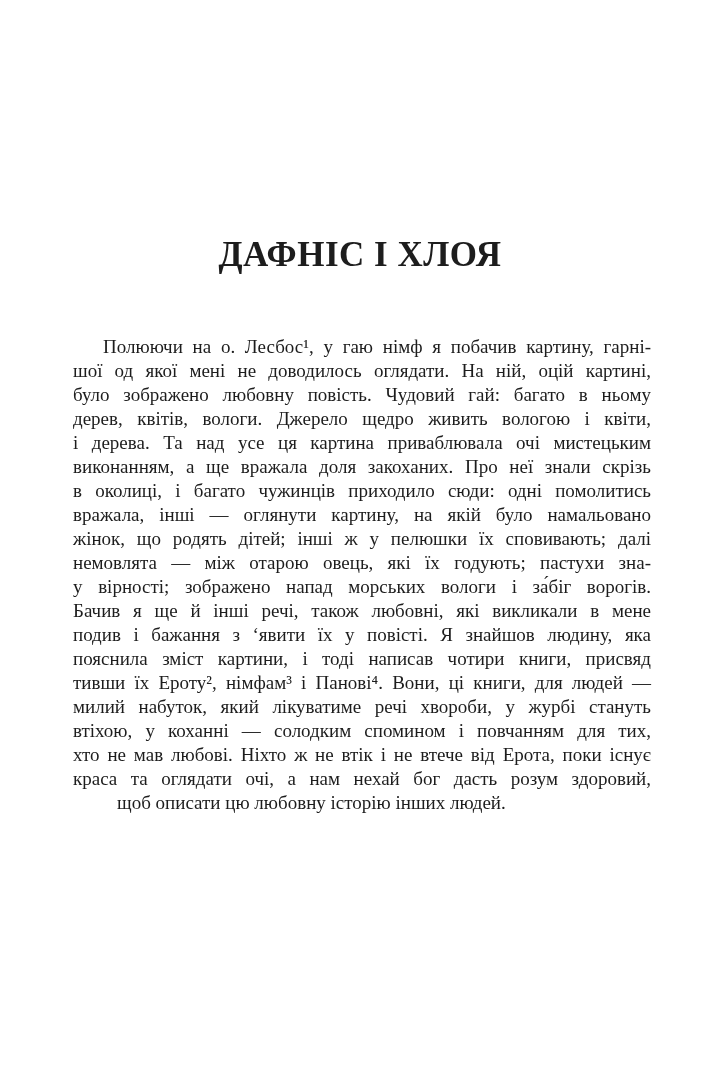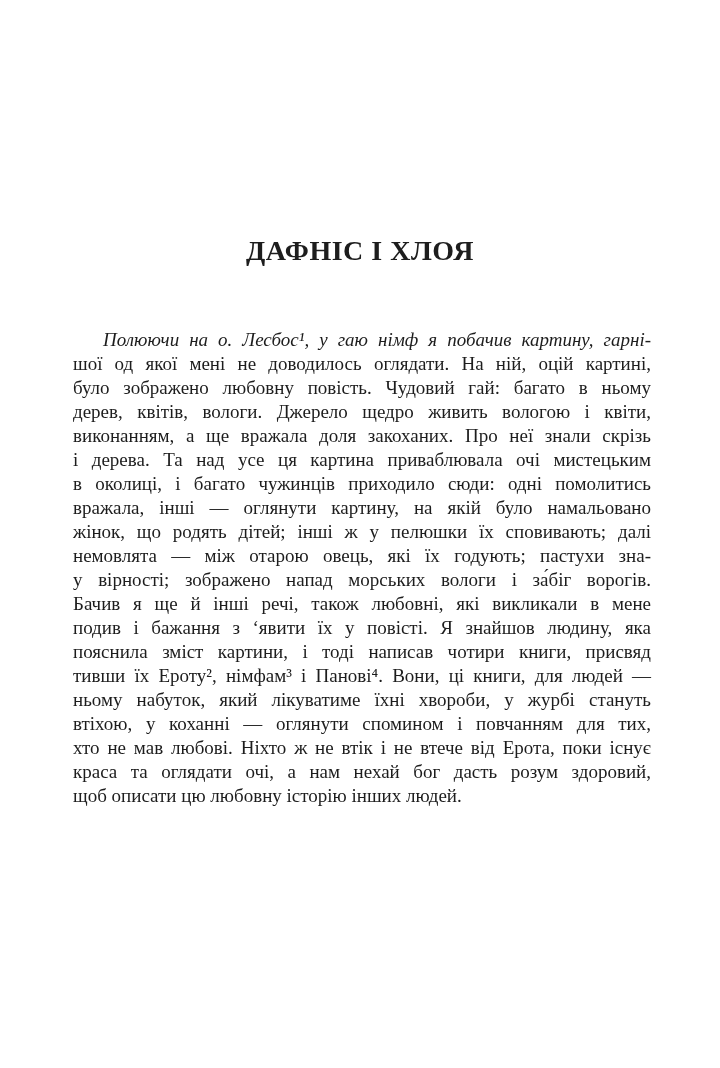--- a/index.html
+++ b/index.html
@@ -18,67 +18,67 @@
     background: var(--bg);
     color: var(--fg);
     font-family: "Liberation Serif", "DejaVu Serif", serif;
     overflow: hidden;
     box-sizing: border-box;
   }
   .chapter-title {
     margin: 0;
     padding-top: 237px;
     line-height: 1;
-    font-size: 28px;
+    font-size: 35px;
     font-weight: 700;
     letter-spacing: 0.5px;
     text-align: center;
     color: var(--fg);
     font-family: "Liberation Serif", "DejaVu Serif", serif;
   }
   .body-text {
     width: 578px;
     margin: 63px 69px 0 73px;
     font-size: 19px;
     line-height: 24px;
     color: var(--fg);
   }
   .line {
     text-align: justify;
     text-align-last: justify;
     white-space: normal;
   }
   .line:first-child {
     text-indent: 30px;
-    font-style: italic;
   }
   .line:last-child {
     text-align-last: left;
+    margin-left: 44px;
   }
 </style>
 </head>
 <body>
 
 <div class="page">
   <h1 class="chapter-title">ДАФНІС І ХЛОЯ</h1>
   <div class="body-text">
       <div class="line">Полюючи на о. Лесбос¹, у гаю німф я побачив картину, гарні-</div>
       <div class="line">шої од якої мені не доводилось оглядати. На ній, оцій картині,</div>
       <div class="line">було зображено любовну повість. Чудовий гай: багато в ньому</div>
       <div class="line">дерев, квітів, вологи. Джерело щедро живить вологою і квіти,</div>
+      <div class="line">і дерева. Та над усе ця картина приваблювала очі мистецьким</div>
       <div class="line">виконанням, а ще вражала доля закоханих. Про неї знали скрізь</div>
-      <div class="line">і дерева. Та над усе ця картина приваблювала очі мистецьким</div>
       <div class="line">в околиці, і багато чужинців приходило сюди: одні помолитись</div>
       <div class="line">вражала, інші — оглянути картину, на якій було намальовано</div>
       <div class="line">жінок, що родять дітей; інші ж у пелюшки їх сповивають; далі</div>
       <div class="line">немовлята — між отарою овець, які їх годують; пастухи зна-</div>
       <div class="line">у вірності; зображено напад морських вологи і за́біг ворогів.</div>
       <div class="line">Бачив я ще й інші речі, також любовні, які викликали в мене</div>
       <div class="line">подив і бажання з ‘явити їх у повісті. Я знайшов людину, яка</div>
       <div class="line">пояснила зміст картини, і тоді написав чотири книги, присвяд</div>
       <div class="line">тивши їх Ероту², німфам³ і Панові⁴. Вони, ці книги, для людей —</div>
-      <div class="line">ньому набуток, який лікуватиме їхні хвороби, у журбі стануть</div>
-      <div class="line">втіхою, у коханні — оглянути спомином і повчанням для тих,</div>
+      <div class="line">милий набуток, який лікуватиме речі хвороби, у журбі стануть</div>
+      <div class="line">втіхою, у коханні — солодким спомином і повчанням для тих,</div>
       <div class="line">хто не мав любові. Ніхто ж не втік і не втече від Ерота, поки існує</div>
       <div class="line">краса та оглядати очі, а нам нехай бог дасть розум здоровий,</div>
       <div class="line">щоб описати цю любовну історію інших людей.</div>
     </div>
 </div>
 
 </body></html>

